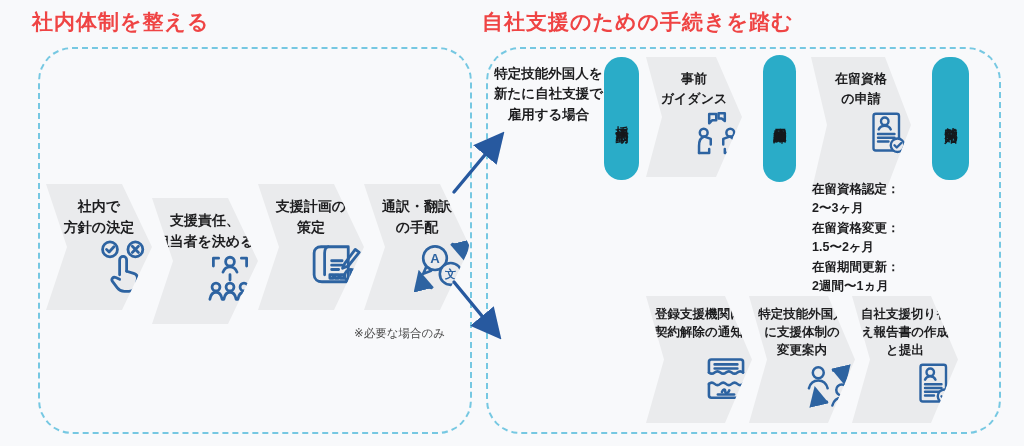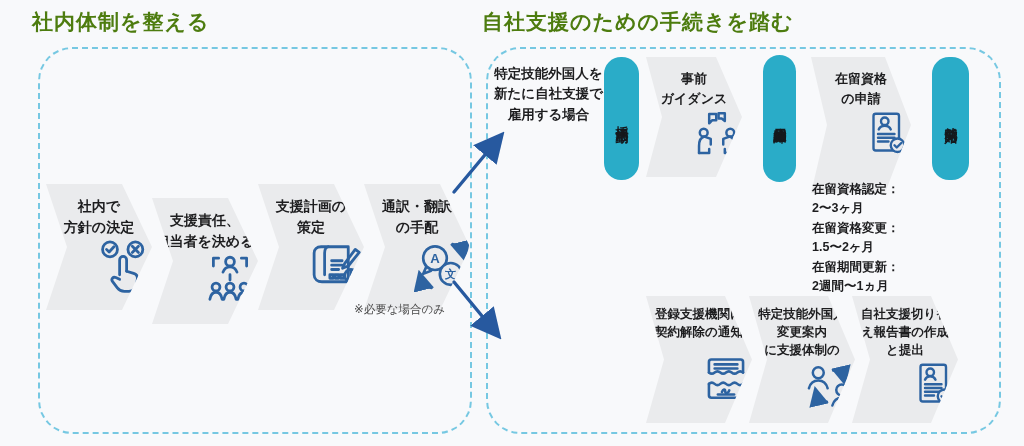--- a/index.html
+++ b/index.html
@@ -1,19 +1,19 @@
 <!DOCTYPE html>
 <html lang="ja"><head>
 <meta charset="utf-8">
 <style>
   html,body{margin:0;padding:0;}
   body{font-family:"Liberation Sans","DejaVu Sans",sans-serif;}
   .canvas{position:relative;width:1024px;height:446px;background:#f8f9fb;overflow:hidden;color:#1d1d1f;}
 
-  .heading{position:absolute;top:8px;font-size:21px;font-weight:700;color:#4d7c0f;letter-spacing:1px;}
+  .heading{position:absolute;top:8px;font-size:21px;font-weight:700;color:#ef4444;letter-spacing:1px;}
   .heading.left{left:32px;}
   .heading.right{left:482px;}
 
   .dash-box{position:absolute;border:2px dashed #76c8e2;border-radius:34px;background:transparent;}
   .box-left{left:38px;top:47px;width:430px;height:383px;}
   .box-right{left:486px;top:47px;width:511px;height:383px;}
 
   .chev{position:absolute;background:#eaebed;display:flex;flex-direction:column;align-items:flex-end;box-sizing:border-box;}
   .chev-lg{clip-path:polygon(0 0,calc(100% - 30px) 0,100% 50%,calc(100% - 30px) 100%,0 100%,21px 50%);margin-top:15px;}
   .chev-sm{clip-path:polygon(0 0,calc(100% - 26px) 0,100% 50%,calc(100% - 26px) 100%,0 100%,16px 50%);}
@@ -21,21 +21,21 @@
   .chev-label{width:100%;text-align:center;font-weight:700;white-space:nowrap;}
   .lbl-lg{font-size:14px;line-height:1.5;padding-top:12px;}
   .lbl-sm{font-size:13px;line-height:1.5;padding-top:12px;}
   .lbl-bt{font-size:12.5px;line-height:1.45;padding-top:9px;}
 
   .pill{position:absolute;background:#2aacc8;border-radius:17px;display:flex;align-items:center;justify-content:center;}
   .pill span{writing-mode:vertical-rl;text-orientation:upright;font-weight:700;font-size:13px;letter-spacing:1.5px;color:#15181c;}
 
   .case-text{position:absolute;font-size:13.5px;font-weight:700;line-height:1.5;white-space:nowrap;text-align:center;}
   .durations{position:absolute;font-size:12.5px;font-weight:600;line-height:1.55;white-space:nowrap;}
-  .note{position:absolute;font-size:11.5px;color:#4a4a4a;white-space:nowrap;}
+  .note{position:absolute;font-size:11.5px;color:#4a4a4a;white-space:nowrap;margin-top:24px;}
 
   .icon svg{display:block;}
   .arrow-layer{position:absolute;left:0;top:0;pointer-events:none;}
 </style>
 </head>
 <body>
 
 <div class="canvas">
 
   <svg width="0" height="0" style="position:absolute">
@@ -212,22 +212,22 @@
           <path d="M11 38q3.5-3 7 0t7 0t7 0t7 0t7 0t7 0"></path>
           <path d="M27 48c1.5-4 4-4 4-1s3.5 3.5 5-1"></path>
           <path d="M22 51h20"></path>
         </svg>
       </span>
     </div>
 
     <div class="chev chev-bt" style="left:261px;top:247px;width:106px;height:127px;">
       <div class="chev-label lbl-bt">
         <div>特定技能外国人</div>
+        <div>に支援体制の</div>
         <div>変更案内</div>
-        <div>に支援体制の</div>
       </div>
       <span class="icon" style="margin-top:2px;">
         <svg width="50" height="50" viewBox="0 0 64 64" fill="none" stroke="#2d63a1" stroke-width="3.2" stroke-linecap="round" stroke-linejoin="round">
           <circle cx="17" cy="15" r="7"></circle>
           <path d="M5 35c2-7.5 6-10 12-10s10 2.5 12 10"></path>
           <circle cx="47" cy="37" r="7"></circle>
           <path d="M35 57c2-7.5 6-10 12-10s10 2.5 12 10"></path>
           <path d="M36 12c8 0 12 4 13.5 10.5" marker-end="url(#ahIco)"></path>
           <path d="M28 52c-8 0-12-4-13.5-10.5" marker-end="url(#ahIco)"></path>
         </svg>

